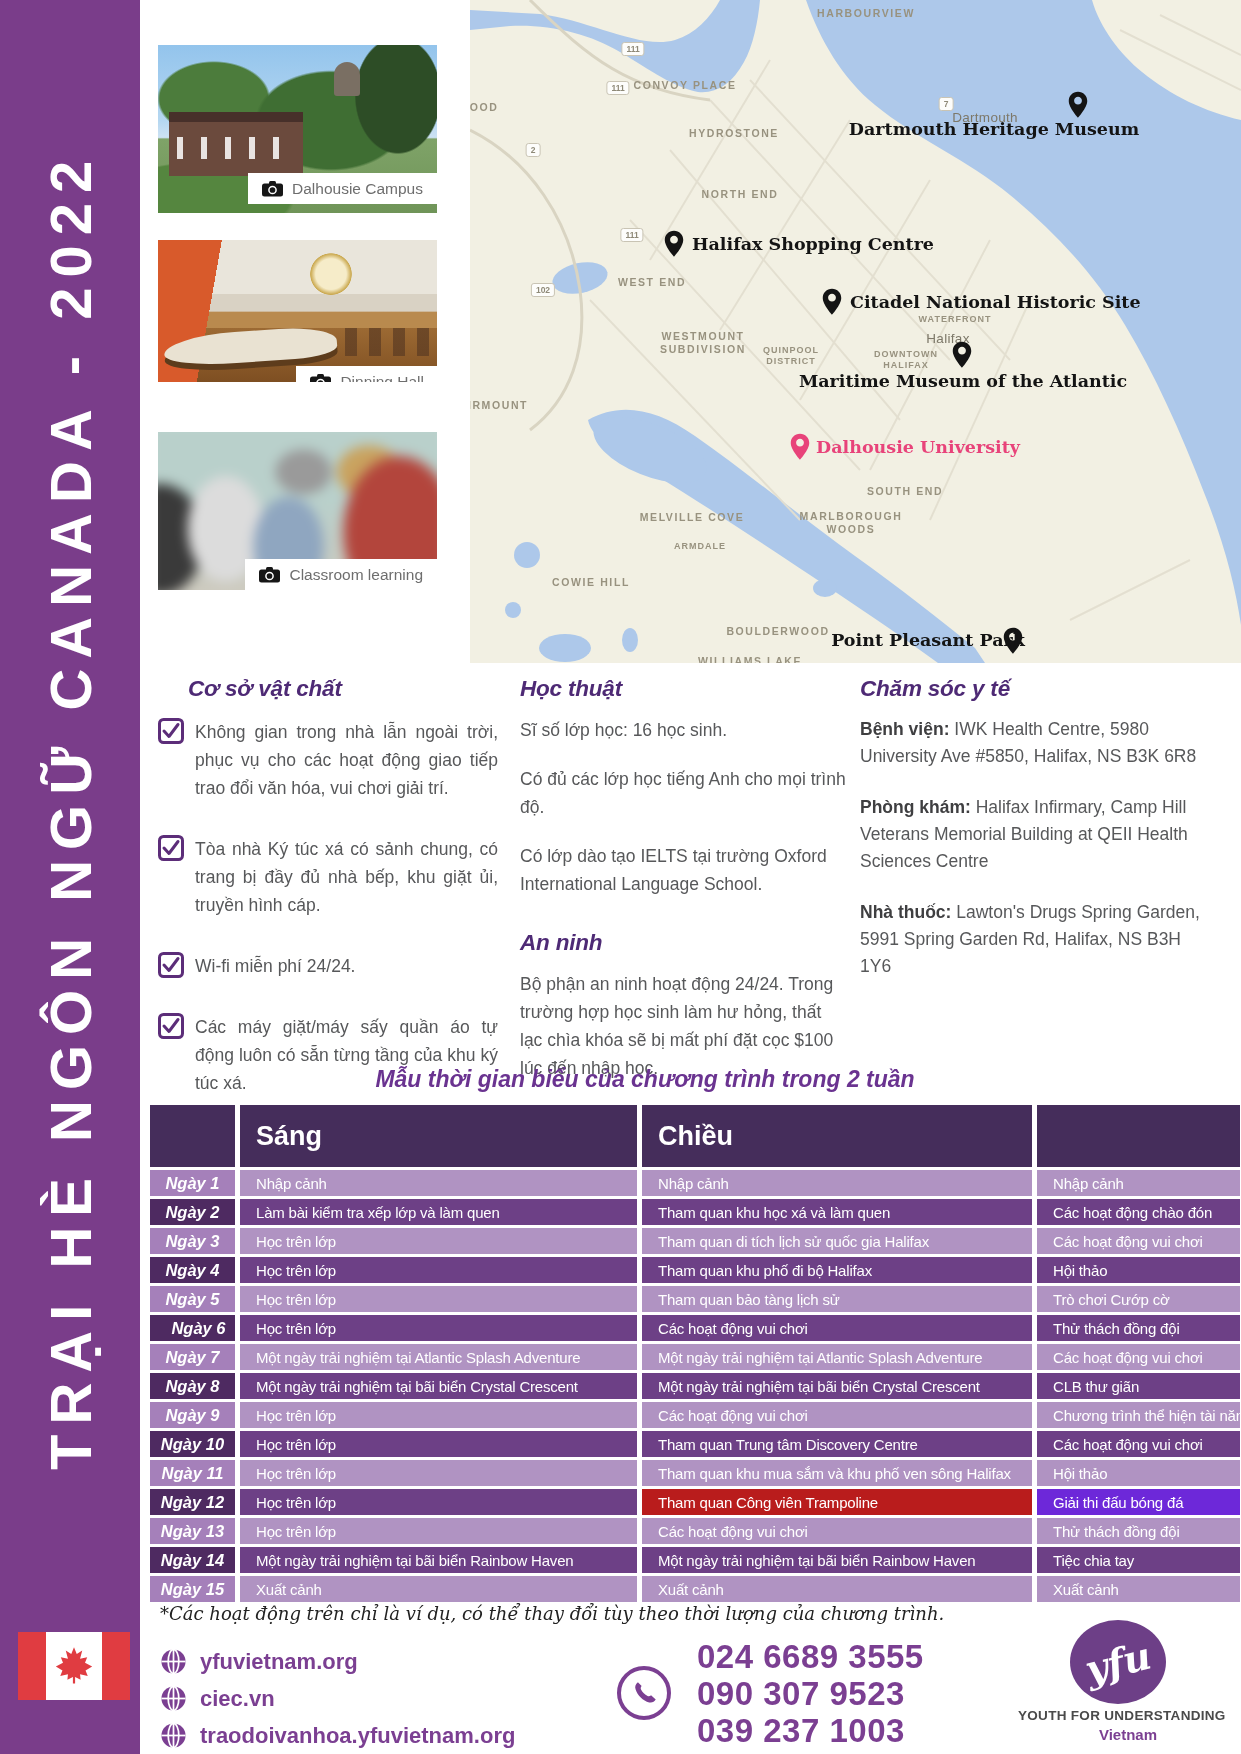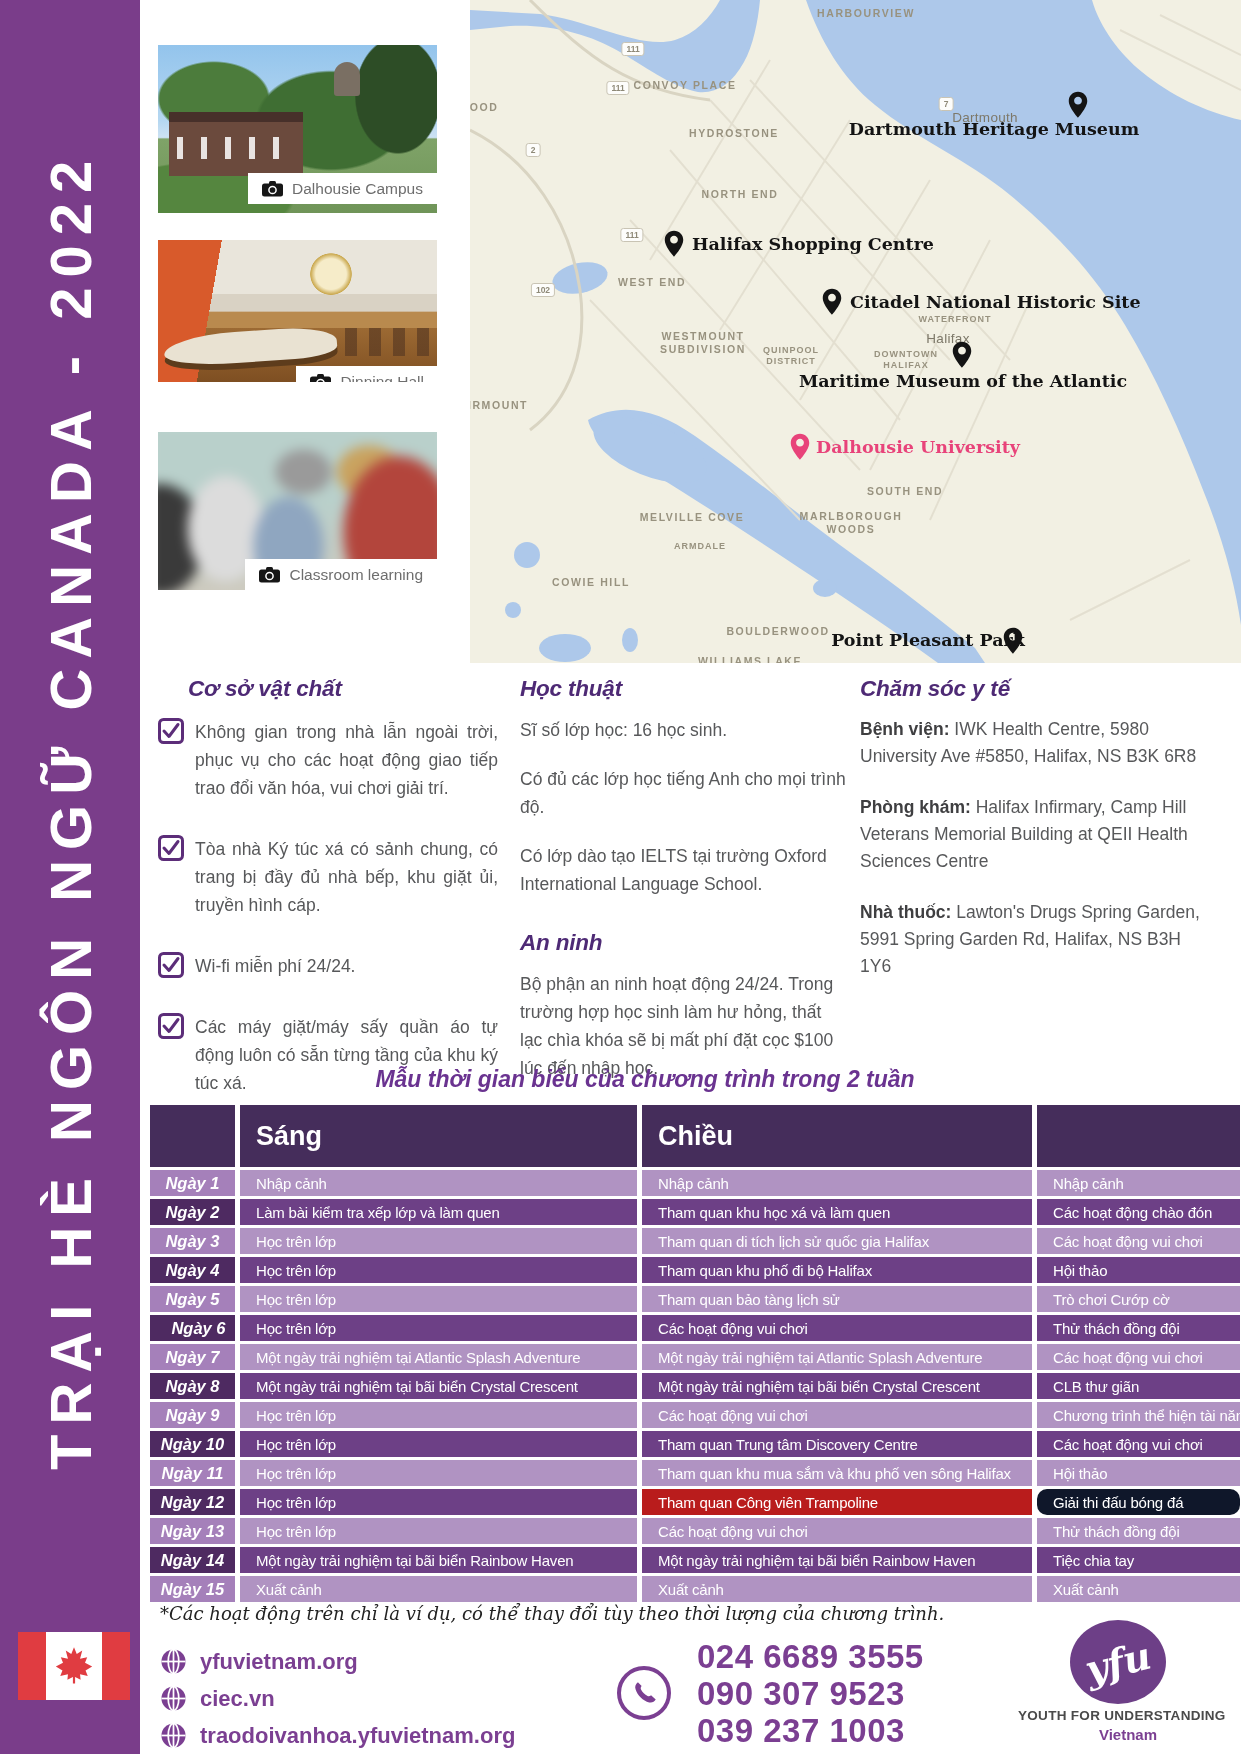--- a/index.html
+++ b/index.html
@@ -366,21 +366,21 @@
     <div class="dcell cell r-dark" style="background: rgb(109, 64, 134);">Học trên lớp</div>
     <div class="dcell cell r-dark" style="background: rgb(109, 64, 134);">Tham quan Trung tâm Discovery Centre</div>
     <div class="dcell cell r-dark" style="background: rgb(109, 64, 134);">Các hoạt động vui chơi</div>
     <div class="dcell day r-light" style="background: rgb(165, 128, 186);">Ngày 11</div>
     <div class="dcell cell r-light" style="background: rgb(176, 147, 194);">Học trên lớp</div>
     <div class="dcell cell r-light" style="background: rgb(176, 147, 194);">Tham quan khu mua sắm và khu phố ven sông Halifax</div>
     <div class="dcell cell r-light" style="background: rgb(176, 147, 194);">Hội thảo</div>
     <div class="dcell day r-dark" style="background: rgb(78, 42, 97);">Ngày 12</div>
     <div class="dcell cell r-dark" style="background: rgb(109, 64, 134);">Học trên lớp</div>
     <div class="dcell cell r-dark" style="background: #b91c1c;">Tham quan Công viên Trampoline</div>
-    <div class="dcell cell r-dark" style="background: #0f172a; border-radius: 10px;">Giải thi đấu bóng đá</div>
+    <div class="dcell cell r-dark" style="background: #6d28d9;">Giải thi đấu bóng đá</div>
     <div class="dcell day r-light" style="background: rgb(165, 128, 186);">Ngày 13</div>
     <div class="dcell cell r-light" style="background: rgb(176, 147, 194);">Học trên lớp</div>
     <div class="dcell cell r-light" style="background: rgb(176, 147, 194);">Các hoạt động vui chơi</div>
     <div class="dcell cell r-light" style="background: rgb(176, 147, 194);">Thử thách đồng đội</div>
     <div class="dcell day r-dark" style="background: rgb(78, 42, 97);">Ngày 14</div>
     <div class="dcell cell r-dark" style="background: rgb(109, 64, 134);">Một ngày trải nghiệm tại bãi biển Rainbow Haven</div>
     <div class="dcell cell r-dark" style="background: rgb(109, 64, 134);">Một ngày trải nghiệm tại bãi biển Rainbow Haven</div>
     <div class="dcell cell r-dark" style="background: rgb(109, 64, 134);">Tiệc chia tay</div>
     <div class="dcell day r-light" style="background: rgb(165, 128, 186);">Ngày 15</div>
     <div class="dcell cell r-light" style="background: rgb(176, 147, 194);">Xuất cảnh</div>

